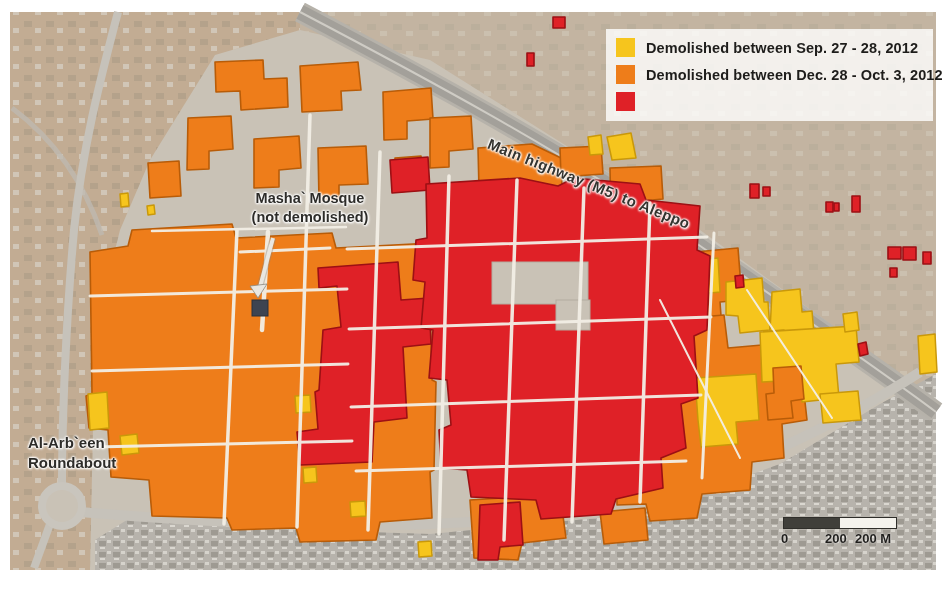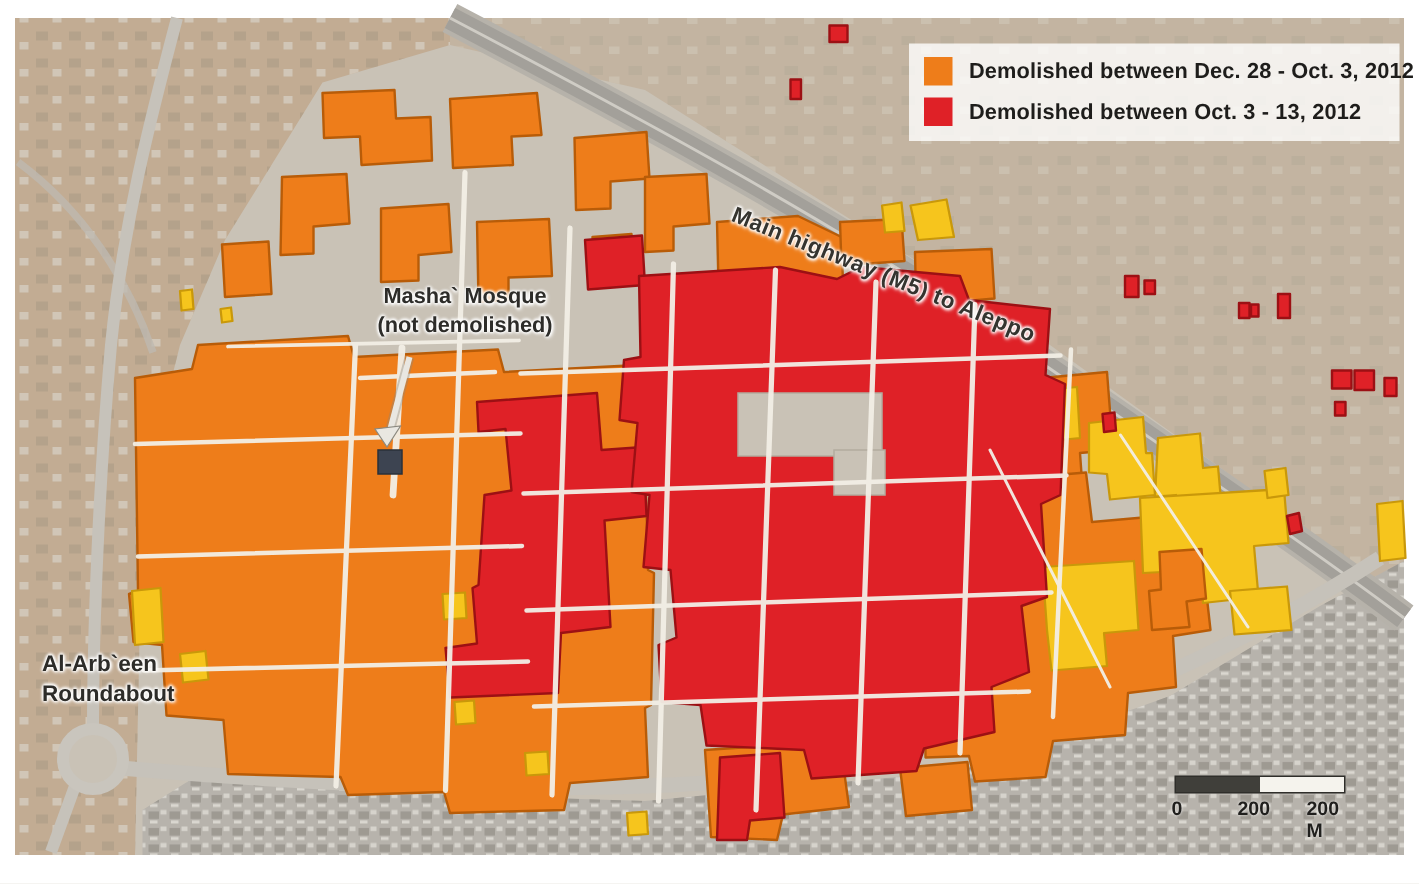--- a/index.html
+++ b/index.html
@@ -18,21 +18,21 @@
   .legend-row{display:flex;align-items:center;margin-bottom:8px;}
   .legend-swatch{width:19px;height:19px;margin-right:11px;flex:none;}
   .legend-label{font-size:14.5px;font-weight:bold;color:#1e1d1b;letter-spacing:.1px;white-space:nowrap;}
   .scalebar{position:absolute;left:783px;top:517px;width:116px;}
   .scalebar .bar{display:flex;height:10px;border:1px solid #2f2e2a;width:112px;box-sizing:content-box;}
   .seg-dark{width:56px;background:#403f3a;}
   .seg-light{width:56px;background:#f5f3ed;}
   .ticks{position:relative;height:16px;font-size:13px;font-weight:bold;color:#201f1d;margin-top:2px;
     text-shadow:0 0 2px rgba(255,255,255,.9);}
   .ticks span{position:absolute;top:0;}
-  .t0{left:-2px;} .t100{left:42px;} .t200{left:88px;}
+  .t0{left:-2px;} .t100{left:42px;} .t200{left:72px;}
 </style>
 </head>
 <body>
 
 <div class="stage">
 
   <svg width="946" height="589" viewBox="0 0 946 589">
     <defs>
       <pattern id="pd" width="14" height="11" patternUnits="userSpaceOnUse">
         <rect x="1" y="2" width="7" height="5" fill="#99958d"></rect>
@@ -172,26 +172,29 @@
 
     <g>
       <path d="M273,238 L260,287" stroke="#8a887f" stroke-width="6.5" opacity=".4" fill="none"></path>
       <path d="M273,238 L260,287" stroke="#e9e7e1" stroke-width="4" fill="none"></path>
       <polygon points="258,298 267,284 250,286" fill="#e9e7e1" stroke="#8a887f" stroke-width=".8"></polygon>
     </g>
   </svg>
 
   <div class="legend">
     <div class="legend-row">
+      <span class="legend-swatch" style="background-color: rgb(246, 197, 29);"></span>
+      <span class="legend-label">Demolished between Sep. 27 - 28, 2012</span>
+    </div>
+    <div class="legend-row">
       <span class="legend-swatch" style="background-color: rgb(238, 125, 26);"></span>
       <span class="legend-label">Demolished between Dec. 28 - Oct. 3, 2012</span>
     </div>
     <div class="legend-row">
       <span class="legend-swatch" style="background-color: rgb(223, 33, 39);"></span>
-      <span class="legend-label">Demolished between Oct. 3 - 13, 2012</span>
     </div>
   </div>
 
   <div class="map-label roundabout-label">
     <div>Al-Arb`een</div>
     <div>Roundabout</div>
   </div>
 
   <div class="map-label mosque-label">
     <div>Masha` Mosque</div>

